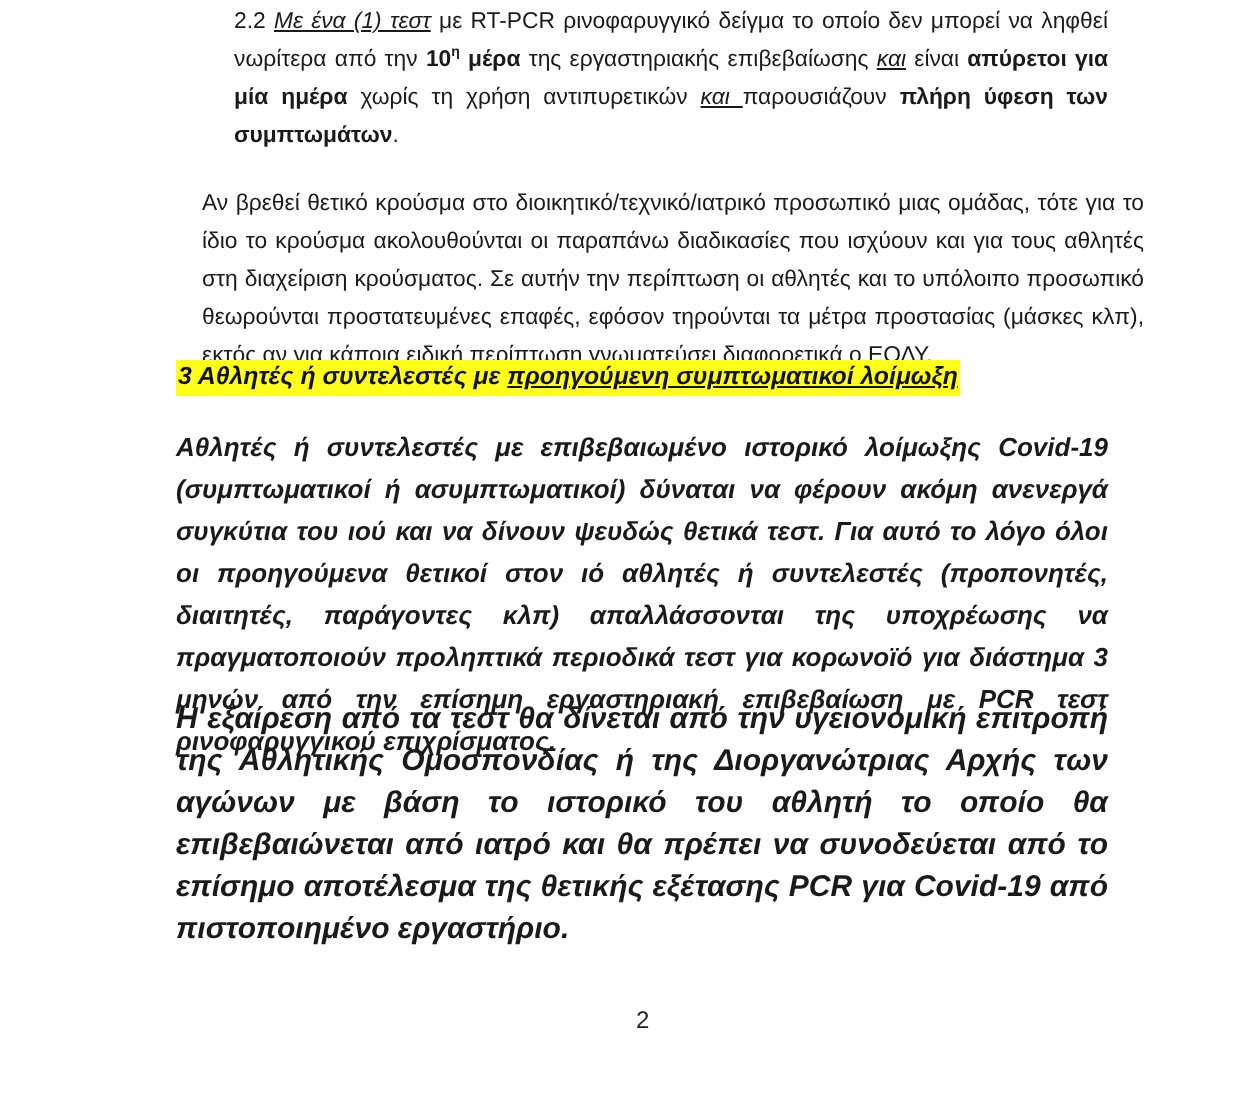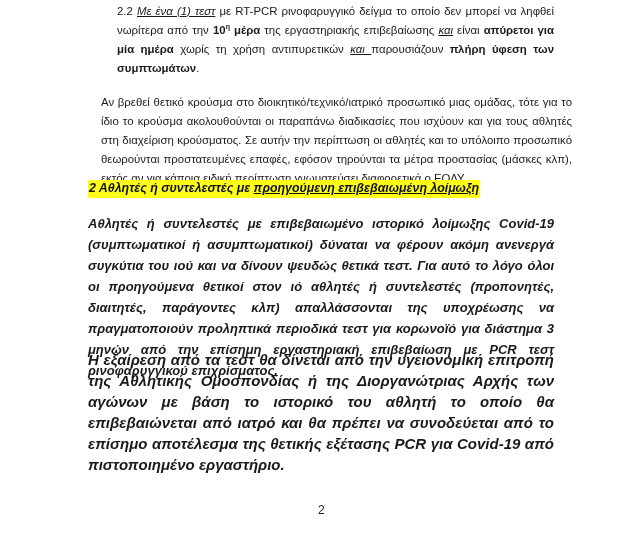--- a/index.html
+++ b/index.html
@@ -20,20 +20,20 @@
 </style>
 </head>
 <body>
 
 <div class="page">
 
   <div class="para p1"><span>2.2</span> <span class="u">Με ένα (1) τεστ</span><span> με RT-PCR ρινοφαρυγγικό δείγμα το οποίο δεν μπορεί να ληφθεί νωρίτερα από την </span><b><span>10</span><sup>η</sup><span> μέρα</span></b><span> της εργαστηριακής επιβεβαίωσης </span><span class="u">και</span><span> είναι </span><b>απύρετοι για μία  ημέρα</b><span> χωρίς τη χρήση αντιπυρετικών </span><span class="u">και </span><span>παρουσιάζουν </span><b>πλήρη ύφεση των συμπτωμάτων</b><span>.</span></div>
 
   <div class="para p2">Αν βρεθεί θετικό κρούσμα στο διοικητικό/τεχνικό/ιατρικό προσωπικό μιας ομάδας, τότε για το ίδιο το κρούσμα ακολουθούνται οι παραπάνω διαδικασίες που ισχύουν και για τους αθλητές στη διαχείριση κρούσματος. Σε αυτήν την περίπτωση οι αθλητές και το υπόλοιπο προσωπικό θεωρούνται προστατευμένες επαφές, εφόσον τηρούνται τα μέτρα προστασίας (μάσκες κλπ), εκτός αν για κάποια ειδική περίπτωση γνωματεύσει διαφορετικά ο ΕΟΔΥ.</div>
 
-  <div class="heading"><span>2 Αθλητές ή συντελεστές με </span><span class="u">προηγούμενη επιβεβαιωμένη λοίμωξη</span></div>
+  <div class="heading"><span>3 Αθλητές ή συντελεστές με </span><span class="u">προηγούμενη συμπτωματικοί λοίμωξη</span></div>
 
   <div class="para p3">Αθλητές ή συντελεστές με επιβεβαιωμένο ιστορικό λοίμωξης Covid-19  (συμπτωματικοί ή ασυμπτωματικοί) δύναται να φέρουν ακόμη ανενεργά συγκύτια του ιού και να δίνουν ψευδώς θετικά τεστ. Για αυτό το λόγο όλοι οι προηγούμενα θετικοί στον ιό αθλητές ή συντελεστές (προπονητές, διαιτητές, παράγοντες κλπ) απαλλάσσονται της υποχρέωσης να πραγματοποιούν προληπτικά περιοδικά τεστ για κορωνοϊό για διάστημα 3 μηνών από την επίσημη εργαστηριακή επιβεβαίωση με PCR τεστ ρινοφαρυγγικού επιχρίσματος.</div>
 
   <div class="para p4">Η εξαίρεση από τα τεστ θα δίνεται από την υγειονομική επιτροπή της Αθλητικής Ομοσπονδίας ή της Διοργανώτριας Αρχής των αγώνων με βάση το ιστορικό του αθλητή το οποίο θα επιβεβαιώνεται από ιατρό και θα πρέπει να συνοδεύεται από το επίσημο αποτέλεσμα της θετικής εξέτασης PCR για Covid-19 από πιστοποιημένο εργαστήριο.</div>
 
   <div class="pagenum">2</div>
 </div>
 
 </body></html>

